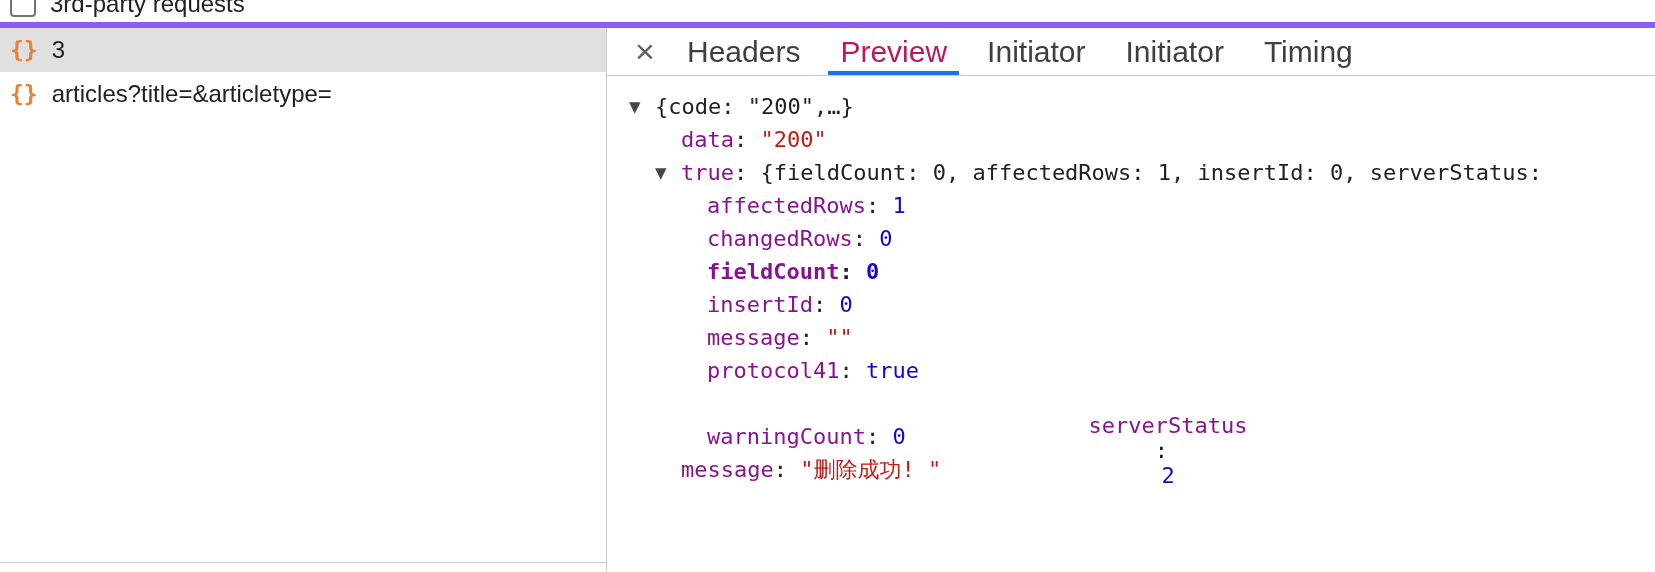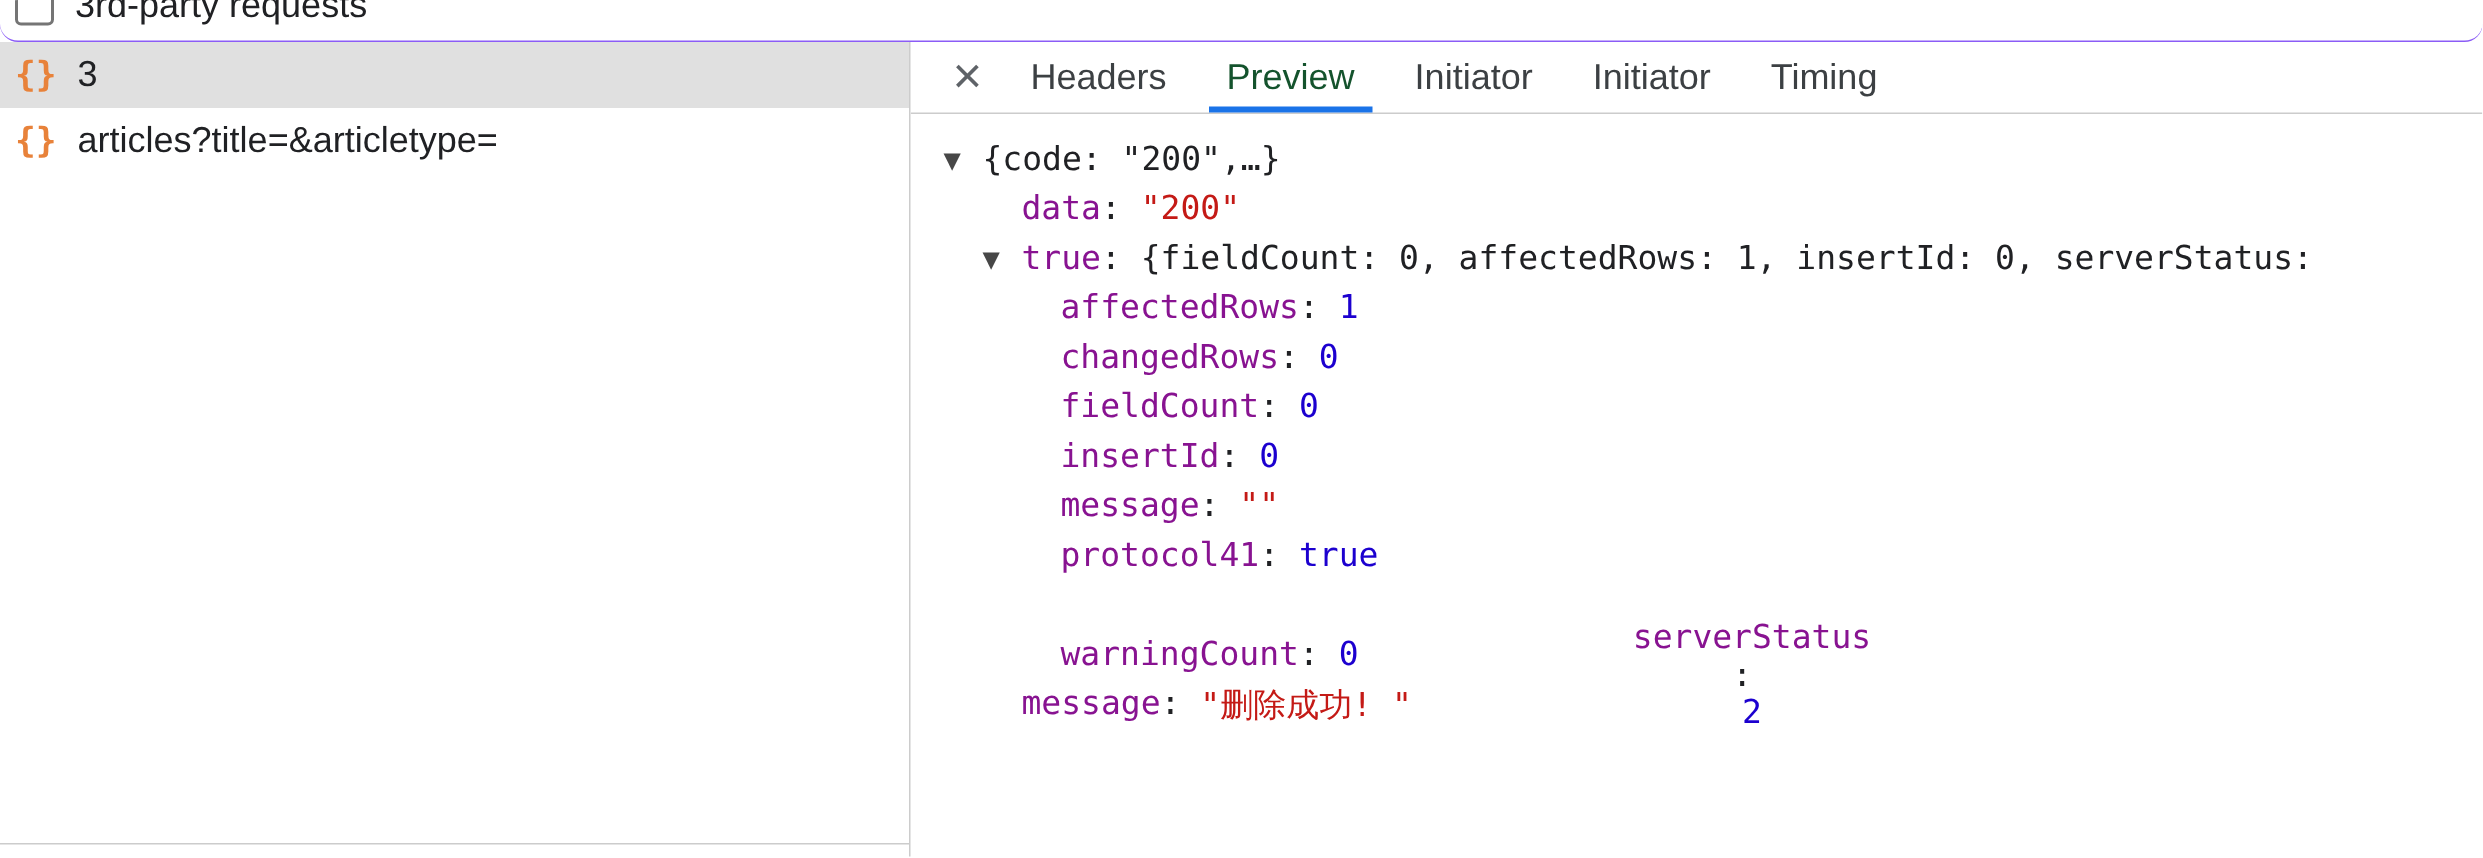--- a/index.html
+++ b/index.html
@@ -1,43 +1,43 @@
 <!DOCTYPE html>
 <html><head>
 <meta charset="utf-8">
 <style>
   * { margin:0; padding:0; box-sizing:border-box; }
   html,body { width:1655px; height:572px; overflow:hidden; background:#fff; }
   body { font-family:"Liberation Sans","DejaVu Sans",sans-serif; color:#202124; }
   .screen { position:relative; width:1655px; height:572px; background:#fff; }
 
   
-  .topbar { position:relative; height:28px; border-bottom:1px solid #8b5cf6; overflow:hidden; background:#fff;border-radius:12px; }
+  .topbar { position:relative; height:28px; border-bottom:6px solid #8b5cf6; overflow:hidden; background:#fff; }
   .topbar-inner { position:absolute; top:-16px; left:10px; height:40px; display:flex; align-items:center; gap:14px; }
   .checkbox { width:26px; height:26px; border:2px solid #757575; border-radius:4px; background:#fff; flex:0 0 26px; }
   .topbar-label { font-size:24px; color:#202124; white-space:nowrap; }
 
   .main { display:flex; height:543px; }
 
   
   .left { width:607px; flex:0 0 607px; border-right:1px solid #ccc; position:relative; background:#fff; }
   .name-header { height:48px; border-bottom:1px solid #ccc; display:flex; align-items:center; padding-left:10px; font-size:24px; color:#202124; }
   .req-row { height:44px; display:flex; align-items:center; padding-left:10px; gap:14px; font-size:24px; color:#202124; cursor:default; white-space:nowrap; overflow:hidden; }
   .req-row.selected { background:#e0e0e0; }
   .json-icon { color:#e8823a; font-family:"DejaVu Sans Mono","Liberation Mono",monospace; font-size:23px; font-weight:bold; flex:0 0 auto; }
   .left-bottom-line { position:absolute; left:0; right:0; bottom:8px; border-top:1px solid #ccc; }
   .splitter { position:absolute; top:28px; bottom:0; left:606px; width:3px; cursor:col-resize; }
 
   
   .right { flex:1 1 auto; min-width:0; overflow:hidden; background:#fff; }
   .tabbar { height:48px; border-bottom:1px solid #ccc; display:flex; align-items:stretch; }
   .close-btn { width:44px; margin-left:16px; display:flex; align-items:center; justify-content:center; font-size:34px; color:#5f6368; cursor:pointer; flex:0 0 44px; }
   .tab-strip { display:flex; align-items:stretch; }
-  .tab { position:relative; padding:0 20px; display:flex; align-items:center; font-size:24px; color:#3c4043; cursor:pointer; white-space:nowrap; }
-  .tab.active { color:#14532d; }
+  .tab { position:relative; padding:0 20px; display:flex; align-items:center; font-size:30px; color:#3c4043; cursor:pointer; white-space:nowrap; }
+  .tab.active { color:#be185d; }
   .tab.active::after { content:""; position:absolute; left:8px; right:8px; bottom:0; height:4px; background:#1a73e8; }
 
   
   .tree { padding-top:14px; font-family:"DejaVu Sans Mono","Liberation Mono",monospace; font-size:22px; color:#202124; overflow:hidden; }
   .tree-row { height:33px; display:flex; align-items:center; white-space:pre; }
   .arrow { display:inline-block; flex:0 0 26px; width:26px; font-size:15px; color:#474747; font-family:"DejaVu Sans",sans-serif; }
   .key { color:#881391; }
   .colon { color:#202124; }
   .val.string { color:#c41a16; }
   .val.number, .val.boolean { color:#1c00cf; }
@@ -91,21 +91,21 @@
               <span class="tab-label">Timing</span>
             </div>
           </div>
       </div>
       <div class="tree">
           <div class="tree-row" style="padding-left: 22px;"><span class="arrow">▼</span><span class="val plain">{code: "200",…}</span></div>
           <div class="tree-row" style="padding-left: 48px;"><span class="arrow"></span><span class="key">data</span><span class="colon">: </span><span class="val string">"200"</span></div>
           <div class="tree-row" style="padding-left: 48px;"><span class="arrow">▼</span><span class="key">true</span><span class="colon">: </span><span class="val preview">{fieldCount: 0, affectedRows: 1, insertId: 0, serverStatus:</span></div>
           <div class="tree-row" style="padding-left: 74px;"><span class="arrow"></span><span class="key">affectedRows</span><span class="colon">: </span><span class="val number">1</span></div>
           <div class="tree-row" style="padding-left: 74px;"><span class="arrow"></span><span class="key">changedRows</span><span class="colon">: </span><span class="val number">0</span></div>
-          <div class="tree-row" style="padding-left: 74px;"><span class="arrow"></span><span class="key">fieldCount</span><span class="colon">: </span><span class="val number">0</span></div>
+          <div class="tree-row" style="padding-left: 74px; font-weight: bold;"><span class="arrow"></span><span class="key">fieldCount</span><span class="colon">: </span><span class="val number">0</span></div>
           <div class="tree-row" style="padding-left: 74px;"><span class="arrow"></span><span class="key">insertId</span><span class="colon">: </span><span class="val number">0</span></div>
           <div class="tree-row" style="padding-left: 74px;"><span class="arrow"></span><span class="key">message</span><span class="colon">: </span><span class="val string">""</span></div>
           <div class="tree-row" style="padding-left: 74px; text-align: center;"><span class="arrow"></span><span class="key">protocol41</span><span class="colon">: </span><span class="val boolean">true</span></div>
           <div class="tree-row" style="padding-left: 74px; flex-direction: column;"><span class="arrow"></span><span class="key">serverStatus</span><span class="colon">: </span><span class="val number">2</span></div>
           <div class="tree-row" style="padding-left: 74px;"><span class="arrow"></span><span class="key">warningCount</span><span class="colon">: </span><span class="val number">0</span></div>
           <div class="tree-row" style="padding-left: 48px;"><span class="arrow"></span><span class="key">message</span><span class="colon">: </span><span class="val string">"删除成功! "</span></div>
         </div>
     </div>
 
   </div>

